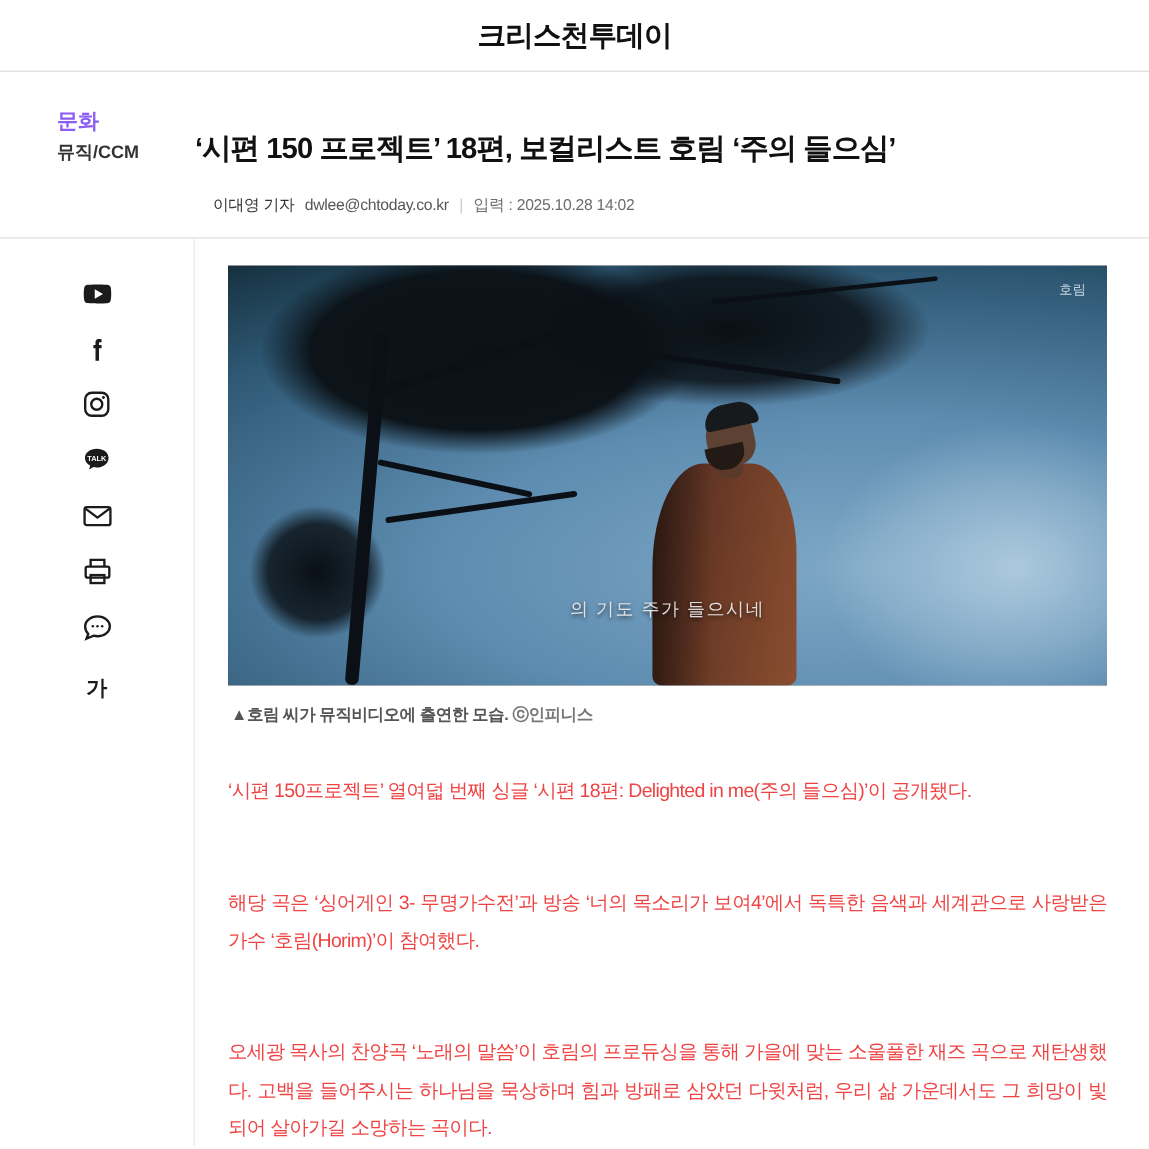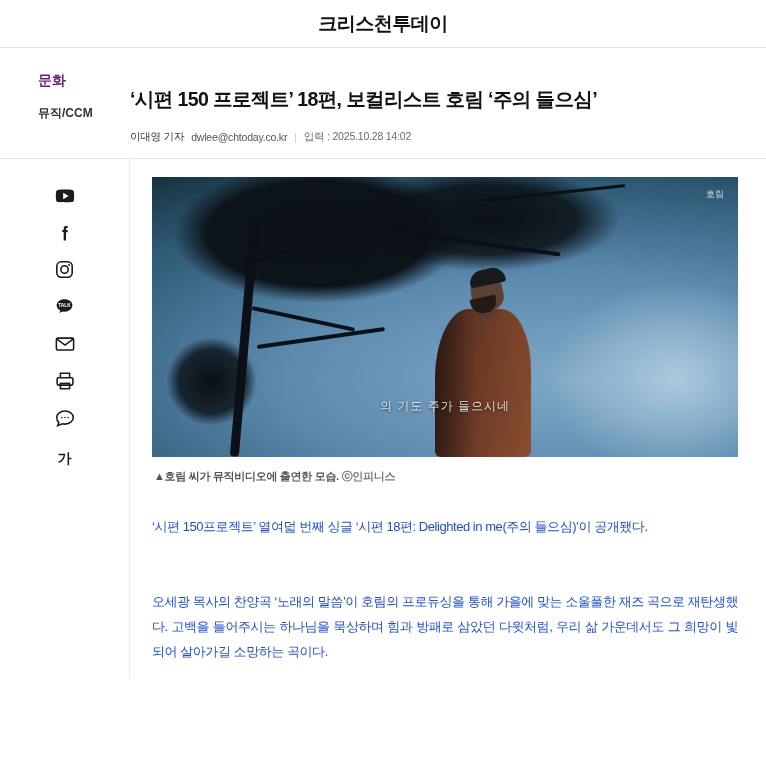--- a/index.html
+++ b/index.html
@@ -42,22 +42,22 @@
     border-bottom: 1px solid #e6e6e6;
   }
   .cat-col {
     width: 130px;
     padding-left: 38px;
     padding-top: 2px;
   }
   .cat-main {
     font-size: 14px;
     font-weight: bold;
-    color: #701a75;
-    margin-bottom: 15px;
+    color: #8b5cf6;
+    margin-bottom: 3px;
   }
   .cat-sub {
     font-size: 12px;
     font-weight: bold;
     color: #333;
   }
   .head-col {
     flex: 1;
     padding-right: 28px;
   }
@@ -71,21 +71,21 @@
   }
   .byline {
     font-size: 10.5px;
     color: #6c6c6c;
     padding-bottom: 14px;
     display: flex;
     align-items: center;
     gap: 7px;
     letter-spacing: -0.2px;
   }
-  .byline .author { color: #333; }
+  .byline .author { color: #333; margin-left: 12px; }
   .byline .email { color: #555; }
   .byline .sep { color: #c9c9c9; }
   .byline .date { color: #6c6c6c; }
 
   
   .body-wrap {
     display: flex;
   }
   .share-col {
     width: 130px;
@@ -268,21 +268,21 @@
     color: #555;
     padding: 12px 0 0 2px;
     letter-spacing: -0.3px;
     font-weight: bold;
   }
   .caption .credit { color: #777; }
 
   .article p {
     font-size: 13px;
     line-height: 1.95;
-    color: #1d4ed8;
+    color: #ef4444;
     margin: 49px 0 0 0;
     letter-spacing: -0.45px;
     text-align: justify;
   }
   .article p:first-child { margin-top: 30px; }
 </style>
 </head>
 <body>
 
 <div class="page">
@@ -409,18 +409,19 @@
         <div class="subtitle">의 기도 주가 들으시네</div>
       </div>
 
       <div class="caption">
         <span>▲호림 씨가 뮤직비디오에 출연한 모습.</span>
         <span class="credit">ⓒ인피니스</span>
       </div>
 
       <div class="article">
         <p>‘시편 150프로젝트’ 열여덟 번째 싱글 ‘시편 18편: Delighted in me(주의 들으심)’이 공개됐다.</p>
+        <p>해당 곡은 ‘싱어게인 3- 무명가수전’과 방송 ‘너의 목소리가 보여4’에서 독특한 음색과 세계관으로 사랑받은 가수 ‘호림(Horim)’이 참여했다.</p>
         <p>오세광 목사의 찬양곡 ‘노래의 말씀’이 호림의 프로듀싱을 통해 가을에 맞는 소울풀한 재즈 곡으로 재탄생했다. 고백을 들어주시는 하나님을 묵상하며 힘과 방패로 삼았던 다윗처럼, 우리 삶 가운데서도 그 희망이 빛 되어 살아가길 소망하는 곡이다.</p>
       </div>
 
     </div>
   </div>
 </div>
 
 </body></html>

